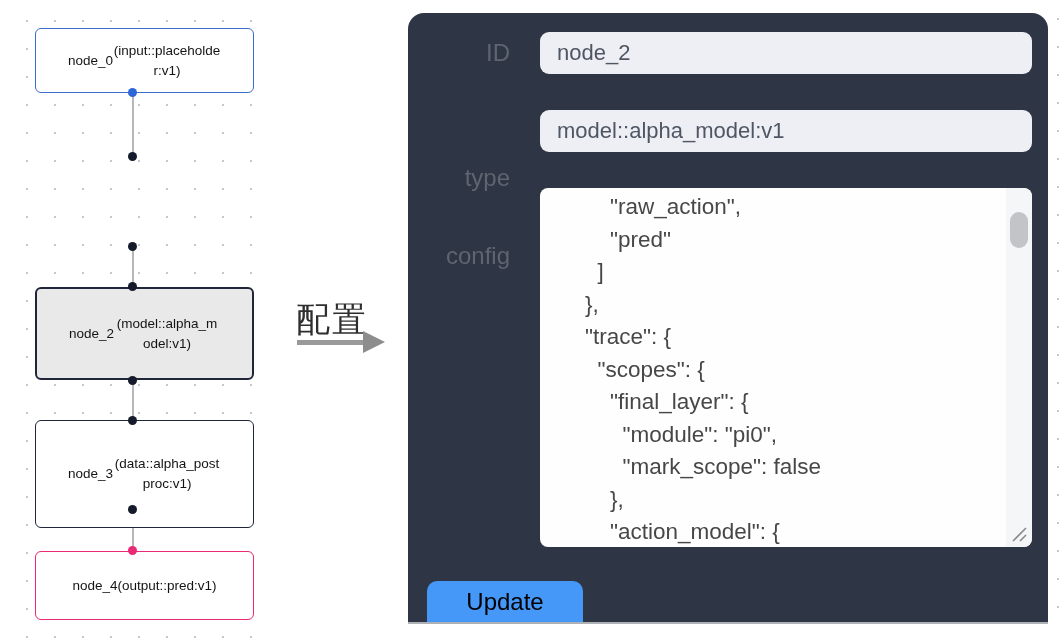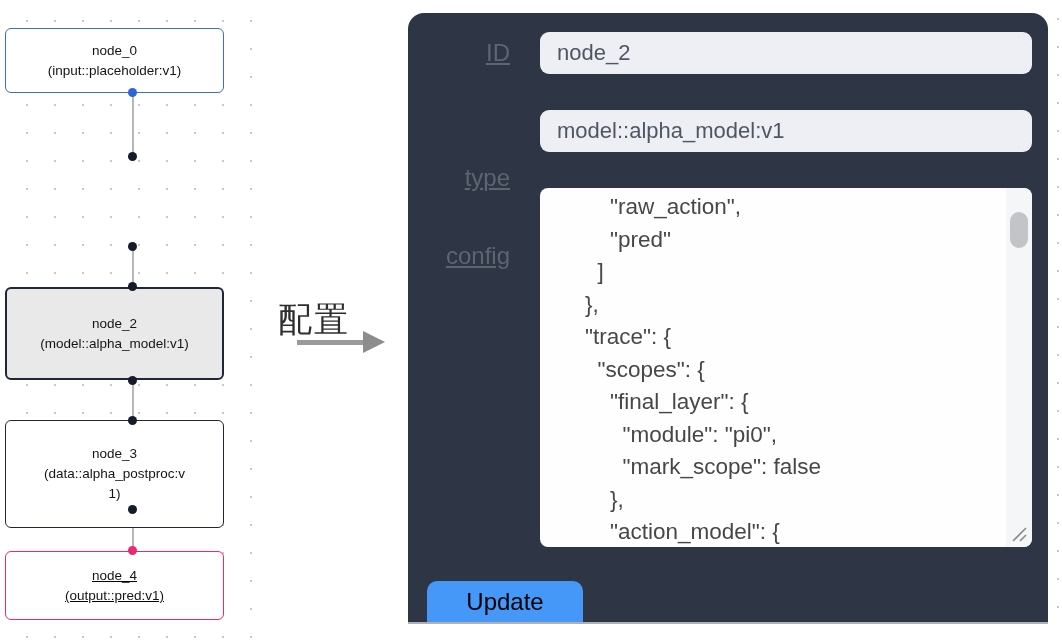--- a/index.html
+++ b/index.html
@@ -11,51 +11,51 @@
   .dots{position:absolute;top:0;
         background-image:radial-gradient(circle,#c7c7cb 1.15px,transparent 1.35px);
         background-size:28px 28px;}
   .left-dots{left:0;width:270px;height:643px;background-position:13px 7px;}
   .right-dots{left:392px;width:670px;height:626px;background-position:8px 5px;}
 
   
   .edge{position:absolute;left:132px;width:2px;background:#b6b6bb;}
 
   
-  .node{position:absolute;left:5px;width:219px;box-sizing:border-box;
+  .node{position:absolute;left:35px;width:219px;box-sizing:border-box;
         background:#ffffff;border:1.5px solid #20263a;border-radius:6px;
-        display:flex;flex-direction:column;justify-content:center;align-items:center;
+        display:flex;flex-direction:row;justify-content:center;align-items:center;
         text-align:center;padding:0 32px;}
   .node-label,.node-sub{font-size:13.5px;line-height:20px;color:#141414;}
   .node-sub{word-break:break-all;text-align:center;}
   .node-input{border-color:#3d6cc9;}
   .node-selected{background:#e9e9ea;border-width:2.5px;}
-  .node-output{border-color:#ea2a74;text-decoration:underline;}
+  .node-output{border-color:#ea2a74;}
 
   
   .handle{position:absolute;left:128px;width:9px;height:9px;border-radius:50%;
           background:#161b2c;}
   .handle-blue{background:#2e66d8;}
   .handle-pink{background:#ea2a74;}
 
   
-  .transition-label{position:absolute;left:278px;top:297px;font-size:34px;
+  .transition-label{position:absolute;left:296px;top:297px;font-size:34px;
                     color:#2e2e2e;letter-spacing:2px;}
   .arrow-line{position:absolute;left:297px;top:340px;width:68px;height:5px;
               background:#9a9a9a;}
   .arrow-head{position:absolute;left:363px;top:331px;width:0;height:0;
               border-left:22px solid #8d8d8d;border-top:11.5px solid transparent;
               border-bottom:11.5px solid transparent;}
 
   
   .panel{position:absolute;left:408px;top:13px;width:640px;height:609px;
          background:#2e3544;border-radius:16px 16px 0 0;overflow:hidden;
          border-bottom:2px solid #aeb1b6;box-sizing:content-box;}
   .f-label{position:absolute;left:0;width:102px;text-align:right;
-           font-size:24px;color:#5e6470;text-decoration:underline;}
+           font-size:24px;color:#5e6470;}
   .label-id{top:26px;}
   .label-type{top:103px;margin-top:48px;}
   .label-config{top:182px;margin-top:47px;}
   .f-input{position:absolute;left:132px;width:492px;height:42px;box-sizing:border-box;
            background:#edeff4;border:none;border-radius:9px;outline:none;
            font-family:"Liberation Sans",sans-serif;
            font-size:22px;color:#4f5663;padding:0 17px;}
   .input-id{top:19px;}
   .input-type{top:97px;}
 

